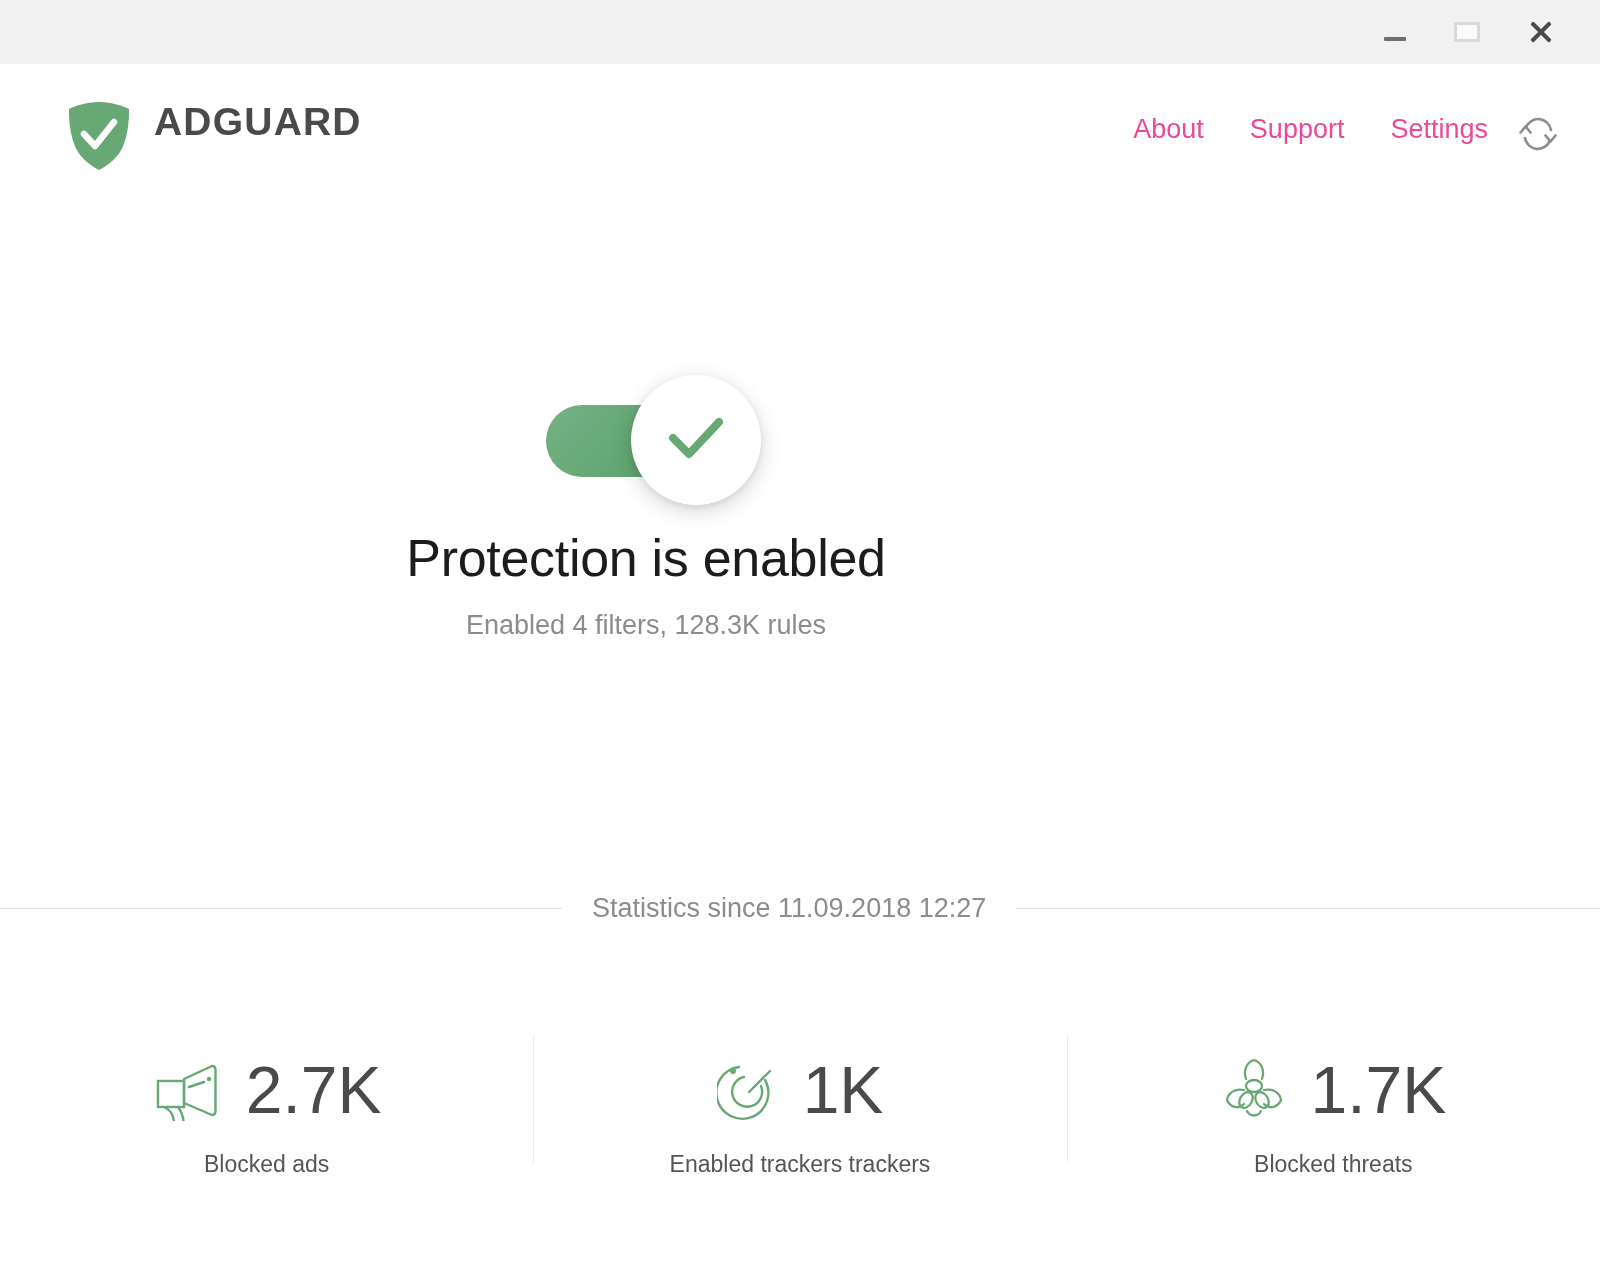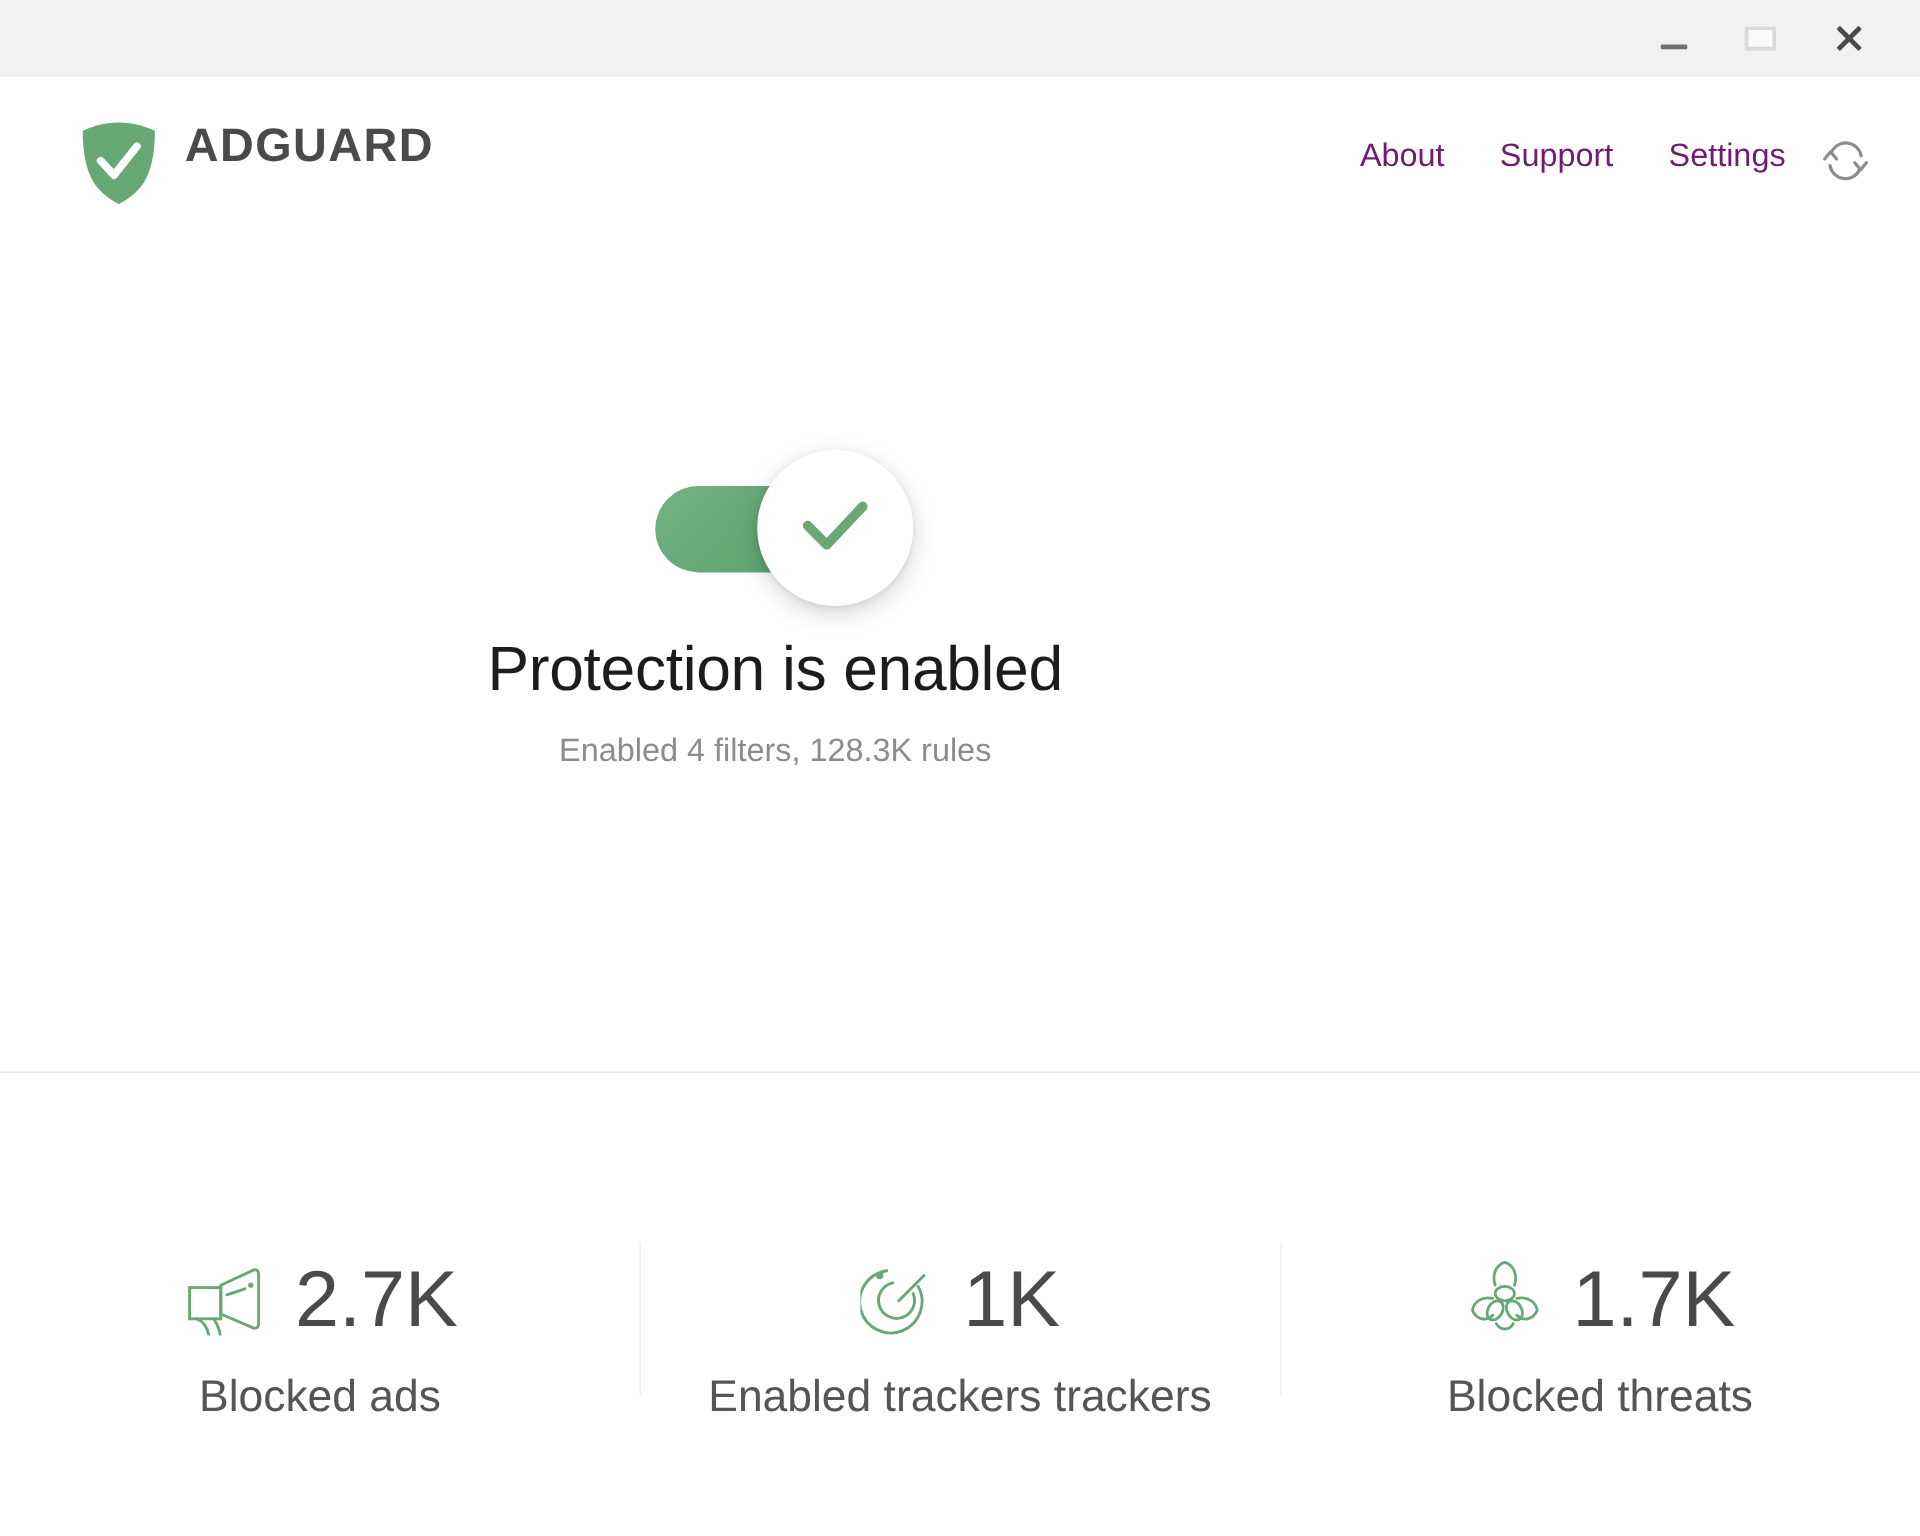--- a/index.html
+++ b/index.html
@@ -45,21 +45,21 @@
     display:flex; align-items:flex-start; gap:22px;
   }
   .brand-name{
     font-size:39px; font-weight:bold; letter-spacing:1.2px; color:#4a4a4a;
   }
   .nav{
     position:absolute; right:112px; top:50px;
     display:flex; align-items:center; gap:46px;
   }
   .nav-link{
-    font-size:27px; color:#701a75; cursor:pointer; white-space:nowrap;
+    font-size:27px; color:#ec4899; cursor:pointer; white-space:nowrap;
   }
   .refresh-btn{
     position:absolute; right:34px; top:46px;
     width:56px; height:52px;
     display:flex; align-items:center; justify-content:center; cursor:pointer;
   }
 
   
   .protection{
     position:absolute; top:370px; left:0; width:1292px;
@@ -114,21 +114,21 @@
     content:""; position:absolute; left:0; top:0;
     width:1px; height:128px; background:#ebebeb;
   }
   .stat-top{
     display:flex; align-items:center; gap:22px; height:74px;
   }
   .stat-value{
     font-size:66px; color:#4a4a4a; font-weight:normal; line-height:1;
   }
   .stat-label{
-    margin-top:24px; font-size:37px; color:#555555;
+    margin-top:24px; font-size:23px; color:#555555;
   }
   .stat-icon{ display:flex; align-items:center; justify-content:center; }
 </style>
 </head>
 <body>
 
 <div class="titlebar">
   <div class="winbtn minimize">
     <div class="min-glyph"></div>
   </div>
@@ -182,20 +182,21 @@
       </span>
     </div>
   </div>
 
   <div class="status-title">Protection is enabled</div>
   <div class="status-sub">Enabled 4 filters, 128.3K rules</div>
 </div>
 
 <div class="stats-divider">
   <div class="rule left"></div>
+  <span class="stats-since">Statistics since 11.09.2018 12:27</span>
   <div class="rule right"></div>
 </div>
 
 <div class="stats">
 
   <div class="stat-col">
     <div class="stat-top">
       <span class="stat-icon">
         <svg width="72" height="62" viewBox="0 0 72 62">
           <rect x="6" y="22" width="26" height="26" fill="none" stroke="#67a874" stroke-width="2.4"></rect>

